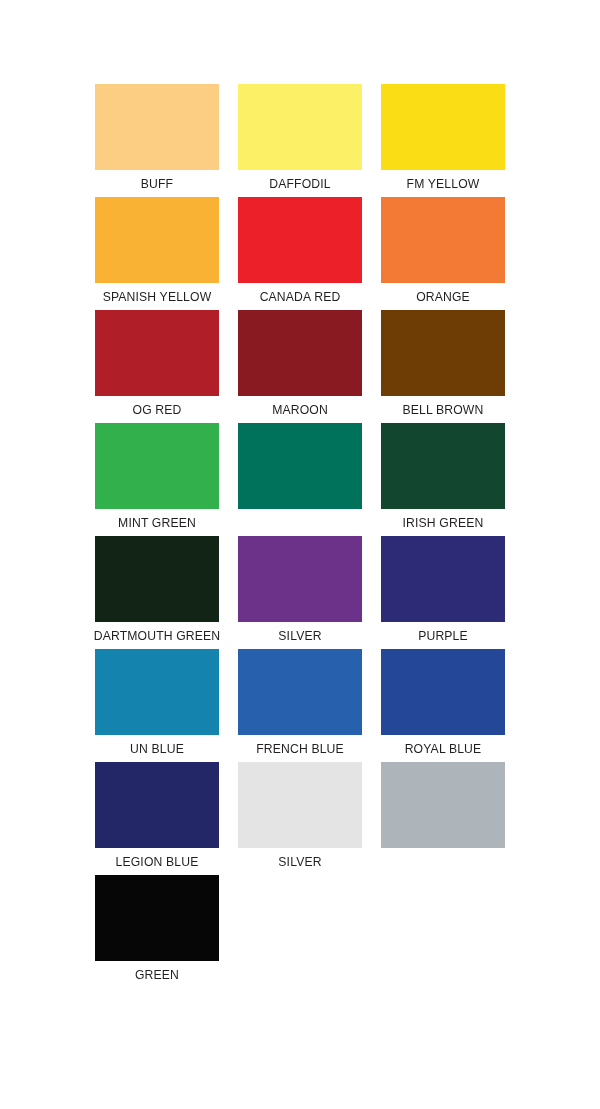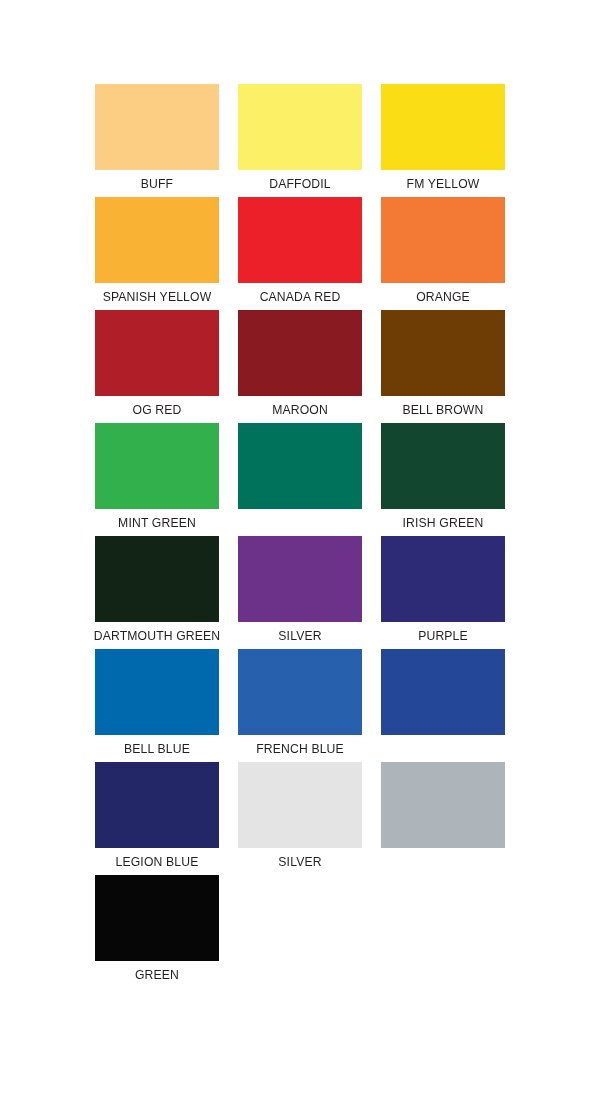--- a/index.html
+++ b/index.html
@@ -123,29 +123,30 @@
       </div>
       <div class="swatch-cell">
         <div class="swatch-chip" style="background-color: rgb(108, 50, 137);"></div>
         <span class="swatch-label">SILVER</span>
       </div>
       <div class="swatch-cell">
         <div class="swatch-chip" style="background-color: rgb(46, 43, 118);"></div>
         <span class="swatch-label">PURPLE</span>
       </div>
       <div class="swatch-cell">
-        <div class="swatch-chip" style="background-color: rgb(0, 105, 173);"></div>
-        <span class="swatch-label">BELL BLUE</span>
+        <div class="swatch-chip" style="background-color: rgb(20, 132, 175);"></div>
+        <span class="swatch-label">UN BLUE</span>
       </div>
       <div class="swatch-cell">
         <div class="swatch-chip" style="background-color: rgb(39, 97, 174);"></div>
         <span class="swatch-label">FRENCH BLUE</span>
       </div>
       <div class="swatch-cell">
         <div class="swatch-chip" style="background-color: rgb(36, 72, 151);"></div>
+        <span class="swatch-label">ROYAL BLUE</span>
       </div>
       <div class="swatch-cell">
         <div class="swatch-chip" style="background-color: rgb(35, 39, 103);"></div>
         <span class="swatch-label">LEGION BLUE</span>
       </div>
       <div class="swatch-cell">
         <div class="swatch-chip" style="background-color: rgb(228, 228, 228);"></div>
         <span class="swatch-label">SILVER</span>
       </div>
       <div class="swatch-cell">

